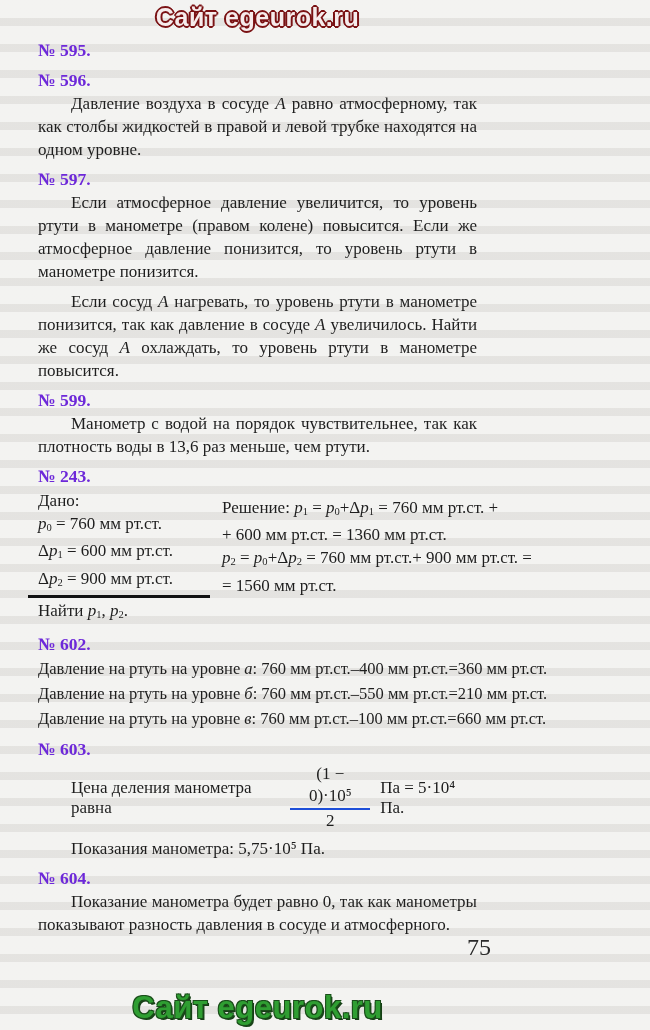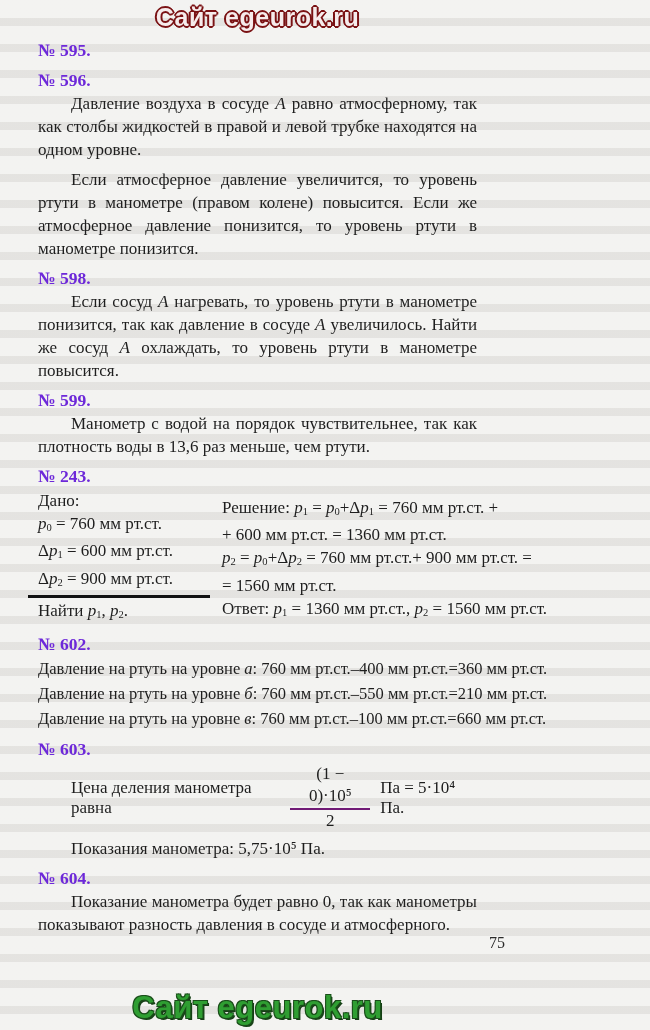--- a/index.html
+++ b/index.html
@@ -27,22 +27,22 @@
     text-shadow: -2px 0 0 #7a1214, 2px 0 0 #7a1214, 0 -2px 0 #7a1214, 0 2px 0 #7a1214,
                  -1px -1px 0 #7a1214, 1px -1px 0 #7a1214, -1px 1px 0 #7a1214, 1px 1px 0 #7a1214;
   }
   .footer-logo {
     position: absolute; left: 0; right: 0; bottom: 2px;
     font-size: 31px; line-height: 40px;
     color: #2f9e32;
     text-shadow: -1px -1px 0 #1a4d1a, 1px -1px 0 #1a4d1a, -1px 1px 0 #1a4d1a, 1px 1px 0 #1a4d1a, 2px 2px 0 #163f16;
   }
   .page-number {
-    position: absolute; top: 934px; right: 10px;
-    font-size: 16px; color: #2a2a2a;
+    position: absolute; top: 934px; right: 24px;
+    font-size: 24px; color: #2a2a2a;
   }
 
   .problem { margin-top: 7px; }
   .prob-num { font-size: 17.5px; font-weight: 700; line-height: 23px; margin: 0; color: #6d28d9; }
   .para {
     margin: 0; font-size: 17px; line-height: 23px;
     text-align: justify; text-indent: 33px;
   }
   .i { font-style: italic; }
   .sub { font-size: 0.62em; vertical-align: -0.22em; }
@@ -55,21 +55,21 @@
   .dano-divider { width: 3px; background: #111; flex: 0 0 3px; }
   .dano-right { flex: 1; padding-left: 9px; font-size: 17px; line-height: 23px; margin-top: 7px; }
   .sol-row { white-space: nowrap; }
 
   
   .eq-line { font-size: 16.5px; line-height: 25px; white-space: nowrap; margin: 0; }
 
   
   .formula-row { display: flex; align-items: center; margin: 2px 0 0 33px; font-size: 17px; }
   .frac { display: inline-block; text-align: center; vertical-align: middle; margin: 0 2px 0 8px; }
-  .frac-num { display: block; padding: 0 5px 1px 5px; border-bottom: 2px solid #701a75; line-height: 22px; }
+  .frac-num { display: block; padding: 0 5px 1px 5px; border-bottom: 2px solid #1d4ed8; line-height: 22px; }
   .frac-den { display: block; line-height: 22px; }
   .after-frac { margin-left: 8px; }
   .formula-line2 { margin: 5px 0 0 0; font-size: 17px; line-height: 23px; text-indent: 33px; text-align: left; }
 </style>
 </head>
 <body>
 
 <div class="page">
 
   <div class="logo header-logo">Сайт egeurok.ru</div>
@@ -77,25 +77,25 @@
   <section class="problem">
     <h3 class="prob-num">№ 595.</h3>
   </section>
 
   <section class="problem">
     <h3 class="prob-num">№ 596.</h3>
     <p class="para"><span>Давление воздуха в сосуде </span><span class="i">А</span><span> равно атмосферному, так как столбы жидкостей в правой и левой трубке находятся на одном уровне.</span></p>
   </section>
 
   <section class="problem">
+    <h3 class="prob-num">№ 597.</h3>
     <p class="para">Если атмосферное давление увеличится, то уровень ртути в манометре (правом колене) повысится. Если же атмосферное давление понизится, то уровень ртути в манометре понизится.</p>
   </section>
 
   <section class="problem">
-    <h3 class="prob-num">№ 598.</h3>
     <p class="para"><span>Если сосуд </span><span class="i">А</span><span> нагревать, то уровень ртути в манометре понизится, так как давление в сосуде </span><span class="i">А</span><span> увеличилось. Найти же сосуд </span><span class="i">А</span><span> охлаждать, то уровень ртути в манометре повысится.</span></p>
   </section>
 
   <section class="problem">
     <h3 class="prob-num">№ 599.</h3>
     <p class="para">Манометр с водой на порядок чувствительнее, так как плотность воды в 13,6 раз меньше, чем ртути.</p>
   </section>
 
 
   <section class="problem">
@@ -108,21 +108,20 @@
         <div class="dano-row"><span>Δ</span><span class="i">p</span><span class="sub">2</span><span> = 900 мм рт.ст.</span></div>
         <div class="dano-hr"></div>
         <div class="dano-row"><span>Найти </span><span class="i">p</span><span class="sub">1</span><span>, </span><span class="i">p</span><span class="sub">2</span><span>.</span></div>
       </div>
       <div class="dano-divider"></div>
       <div class="dano-right">
         <div class="sol-row"><span>Решение: </span><span class="i">p</span><span class="sub">1</span><span> = </span><span class="i">p</span><span class="sub">0</span><span>+Δ</span><span class="i">p</span><span class="sub">1</span><span> = 760 мм рт.ст. +</span></div>
         <div class="sol-row"><span>+ 600 мм рт.ст. = 1360 мм рт.ст.</span></div>
         <div class="sol-row"><span class="i">p</span><span class="sub">2</span><span> = </span><span class="i">p</span><span class="sub">0</span><span>+Δ</span><span class="i">p</span><span class="sub">2</span><span> = 760 мм рт.ст.+ 900 мм рт.ст. =</span></div>
         <div class="sol-row"><span>= 1560 мм рт.ст.</span></div>
-        <div class="sol-row"><span>Ответ: </span><span class="i">p</span><span class="sub">1</span><span> = 1360 мм рт.ст., </span><span class="i">p</span><span class="sub">2</span><span> = 1560 мм рт.ст.</span></div>
       </div>
     </div>
   </section>
 
   <section class="problem">
     <h3 class="prob-num">№ 602.</h3>
     <p class="eq-line"><span>Давление на ртуть на уровне </span><span class="i">а</span><span>: 760 мм рт.ст.–400 мм рт.ст.=360 мм рт.ст.</span></p>
     <p class="eq-line"><span>Давление на ртуть на уровне </span><span class="i">б</span><span>: 760 мм рт.ст.–550 мм рт.ст.=210 мм рт.ст.</span></p>
     <p class="eq-line"><span>Давление на ртуть на уровне </span><span class="i">в</span><span>: 760 мм рт.ст.–100 мм рт.ст.=660 мм рт.ст.</span></p>
   </section>

